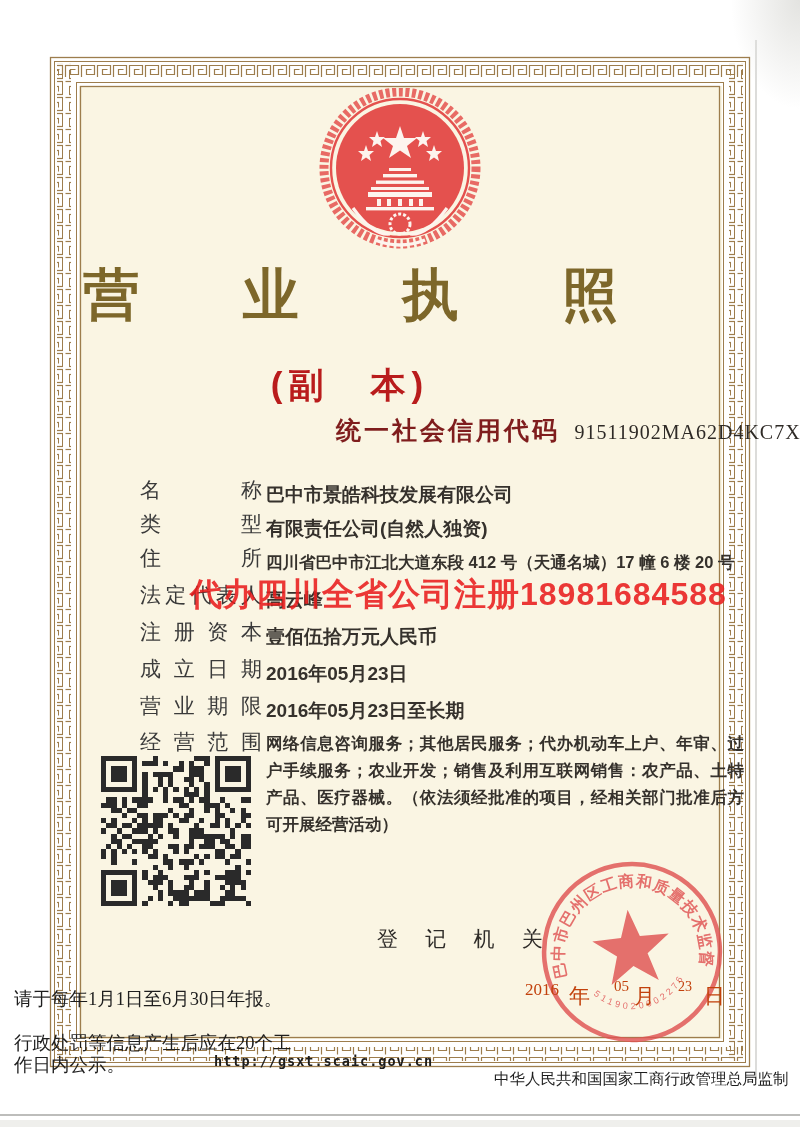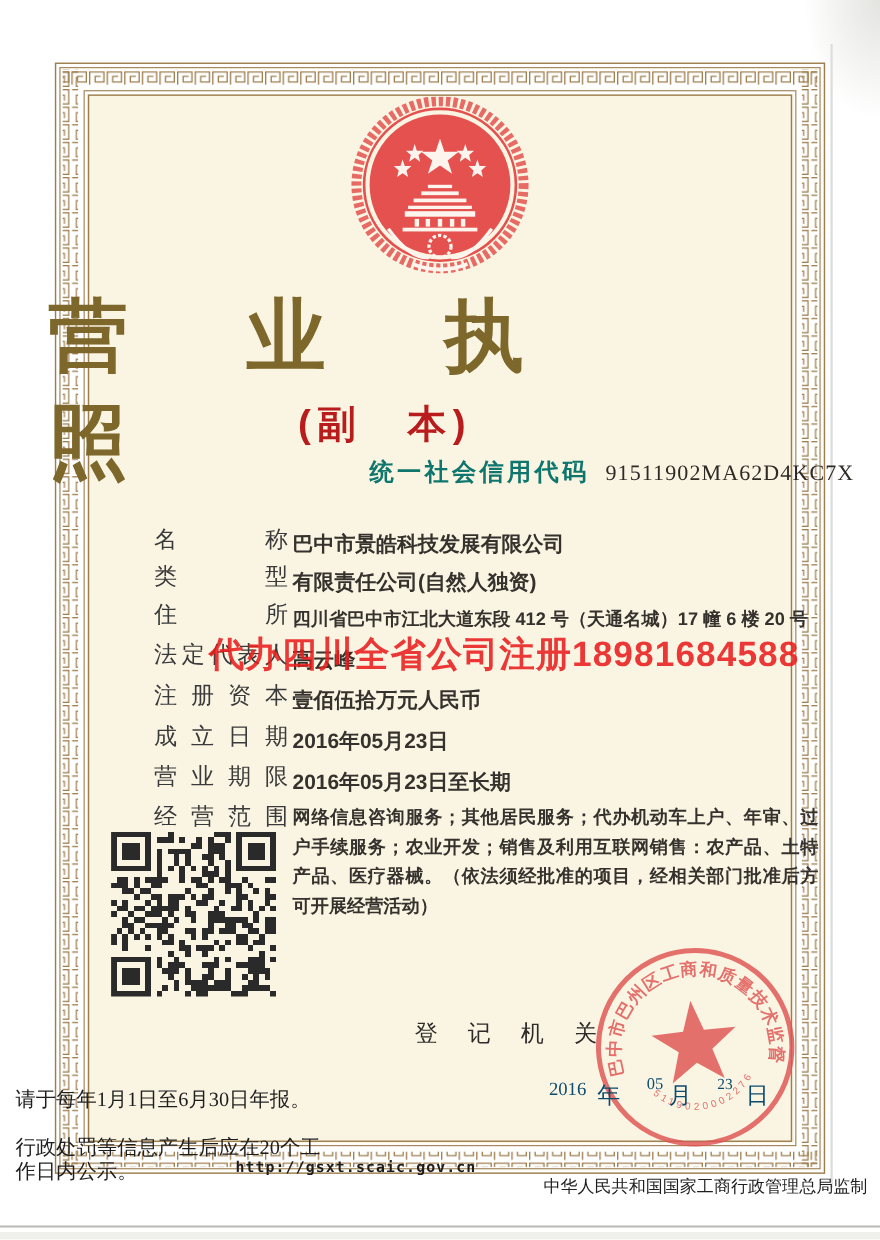--- a/index.html
+++ b/index.html
@@ -11,44 +11,44 @@
   
   #edge-r{position:absolute;left:755px;top:40px;width:2px;height:1040px;background:#dcdcda;}
   #edge-b1{position:absolute;left:0;top:1114px;width:800px;height:2px;background:#bdbdbb;}
   #edge-b2{position:absolute;left:0;top:1120px;width:800px;height:7px;background:#efefec;}
   #curl{position:absolute;left:730px;top:0;width:70px;height:110px;
         background:radial-gradient(ellipse at 100% 0%,#e3e3e0 0%,rgba(255,255,255,0) 70%);}
   .abs{position:absolute;}
   
   #emblem{left:313px;top:88px;width:174px;height:172px;z-index:2;}
   
-  #title{left:0;top:258px;width:662px;text-align:left;z-index:2;
-         font-size:72px;font-weight:900;color:#7d672a;letter-spacing:44px;padding-left:44px;box-sizing:border-box;
+  #title{left:0;top:258px;width:662px;text-align:right;z-index:2;
+         font-size:56px;font-weight:900;color:#7d672a;letter-spacing:44px;padding-left:44px;box-sizing:border-box;
          font-family:"Liberation Sans",sans-serif;}
   #subtitle{left:0;top:362px;width:644px;text-align:center;z-index:2;
          font-size:35px;font-weight:700;color:#b91c1c;letter-spacing:6px;padding-left:28px;}
   #credit-line{left:336px;top:414px;z-index:2;white-space:nowrap;}
-  #credit-label{font-size:22px;font-weight:700;color:#0f766e;letter-spacing:3px;}
+  #credit-label{font-size:25px;font-weight:700;color:#7f1d1d;letter-spacing:3px;}
   #credit-code{font-size:20px;color:#2e2a26;font-family:"Liberation Serif",serif;letter-spacing:1px;margin-left:10px;}
   
   .frow{position:absolute;left:140px;z-index:2;}
   .flabel{position:absolute;left:0;top:16px;width:122px;font-size:21px;color:#3a3a3a;
           font-family:"Liberation Serif",serif;text-align:justify;text-align-last:justify;white-space:nowrap;}
   .fvalue{position:absolute;left:126px;top:-2px;font-size:19px;font-weight:600;color:#35312c;white-space:nowrap;margin-top:24px;}
   .fvalue.small{font-size:16.5px;top:0;}
   .fvalue.block{white-space:normal;width:478px;font-size:16.5px;line-height:27px;text-align:justify;font-weight:600;}
   
   #watermark{left:190px;top:573px;z-index:5;font-size:32px;font-weight:700;
              color:rgba(232,28,28,0.88);letter-spacing:1px;white-space:nowrap;}
   
   #qr{left:101px;top:756px;width:150px;height:150px;z-index:2;}
   
   #reg-label{left:377px;top:925px;z-index:2;font-size:21px;color:#2e2b28;letter-spacing:11px;
              font-family:"Liberation Serif",serif;white-space:nowrap;}
-  .dpart{position:absolute;z-index:4;color:#0c4a6e;font-family:"Liberation Serif",serif;}
+  .dpart{position:absolute;z-index:4;color:#c2410c;font-family:"Liberation Serif",serif;margin-left:26px;}
   #seal{left:536px;top:854px;width:192px;height:196px;z-index:3;opacity:.82;transform:rotate(-6deg);}
   
   .notice{position:absolute;left:14px;z-index:3;font-size:18.5px;color:#1e1e1e;white-space:nowrap;
           font-family:"Liberation Serif",serif;}
   #site-label{left:62px;top:1070px;z-index:3;font-size:16px;color:#1e1e1e;font-family:"Liberation Serif",serif;}
   #site-url{left:214px;top:1053px;z-index:3;font-size:13.5px;font-weight:700;color:#1c1c1c;
             font-family:"DejaVu Sans Mono",monospace;letter-spacing:1px;}
   #issuer{left:494px;top:1069px;z-index:3;font-size:15.5px;color:#1e1e1e;font-family:"Liberation Serif",serif;}
 </style>
 </head>

